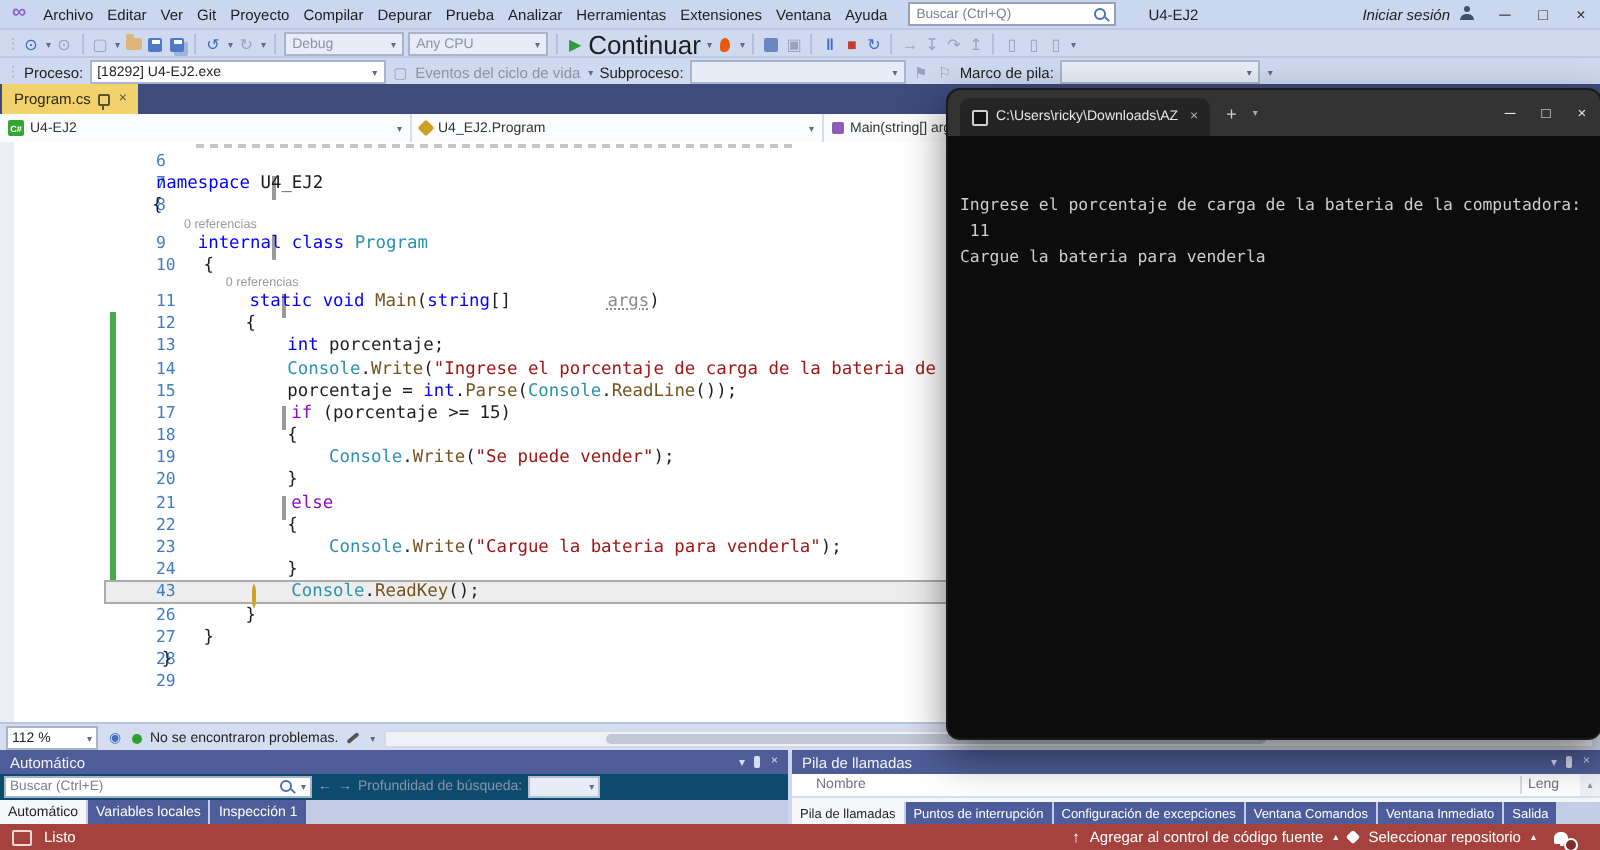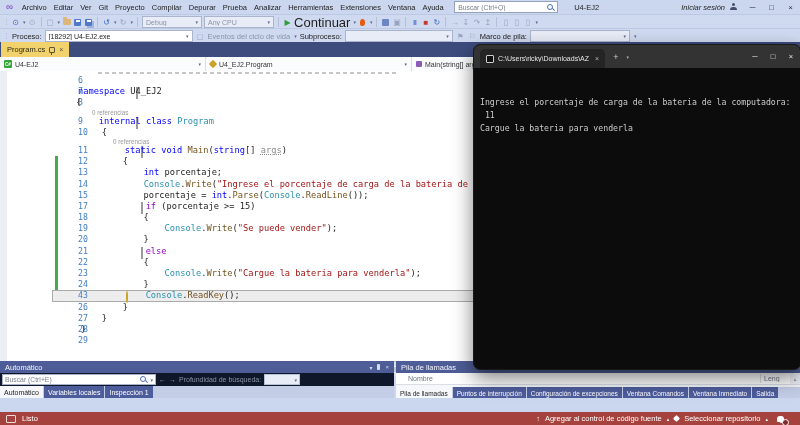--- a/index.html
+++ b/index.html
@@ -68,32 +68,32 @@
   .num{position:absolute;left:7px;width:36px;text-align:right;color:#3E7DC5;font-size:8.2px;}
   .chg::before{content:"";position:absolute;left:55px;top:0;bottom:0;width:3px;background:#4BA84B;}
   .fold{position:absolute;left:60px;top:2px;width:7px;height:7px;border:1px solid #9A9A9A;background:#FDFDFD;box-sizing:border-box;}
   .fold::after{content:"";position:absolute;left:1px;right:1px;top:2px;height:1px;background:#555;}
   .lens{height:7px;line-height:7px;font-size:6.3px;color:#9A9A9A;white-space:pre;font-family:"Liberation Sans",sans-serif;}
   .cur::after{content:"";position:absolute;left:52px;right:2px;top:0;bottom:0;border:1px solid #ABABAB;background:#EDEDED;z-index:0;box-sizing:border-box;}
   .code-row span{position:relative;z-index:1;}
   .bulb{position:absolute;left:45px;top:2px;width:6px;height:6px;background:#F5C84C;border:1px solid #C9A227;border-radius:50%;z-index:1;}
   .kw{color:#0000FF;} .ctl{color:#8F08C4;} .ty{color:#2B91AF;} .me{color:#74531F;}
   .st{color:#A31515;} .pl{color:#1E1E1E;}
-  .pa{color:#8A8A8A;text-decoration:underline dotted;}
+  .pa{color:#8A8A8A;text-decoration:underline dotted;margin-left:43px;}
 
   
   .estatus{top:361px;height:14px;background:#D5DDF0;border-top:1px solid #B9C4DC;font-size:7px;gap:4px;padding:0 3px;}
   .zoombox{width:40px;height:10px;background:#fff;border:1px solid #A8B2C8;display:flex;align-items:center;padding:0 2px;gap:2px;font-size:7px;}
   .gdot{width:5px;height:5px;border-radius:50%;background:#2EA12E;}
   .pen{width:7px;height:2px;background:#555;transform:rotate(-40deg);border-radius:1px;}
   .hscroll{flex:1;height:7px;background:#EFF1F7;border:1px solid #D6DAE6;position:relative;}
   .hthumb{position:absolute;left:110px;width:330px;top:1px;bottom:1px;background:#C2C7D4;border-radius:3px;}
 
   
-  .panel{position:absolute;top:361px;height:37px;background:#0f172a;overflow:hidden;}
+  .panel{position:absolute;top:375px;height:37px;background:#0c4a6e;overflow:hidden;}
   .autos{left:0;width:394px;} .calls{left:396px;right:0;}
   .ptitle{height:12px;background:#4E5D97;color:#F2F4FA;font-size:7.5px;display:flex;align-items:center;padding:0 5px;}
   .pticons{margin-left:auto;display:flex;gap:5px;align-items:center;color:#D8DEF2;font-size:6px;}
   .ppin{width:3px;height:6px;background:#D8DEF2;border-radius:1px;}
   .pbody{height:13px;display:flex;align-items:center;gap:3px;padding:0 2px;font-size:7px;}
   .psearch{width:148px;height:9px;background:#fff;border:1px solid #A8B2C8;display:flex;align-items:center;font-size:6.8px;color:#7A8090;padding:0 2px;gap:2px;}
   .psearch .ph{flex:1;}
   .mag{width:7px;height:7px;position:relative;flex:none;}
   .mag::before{content:"";position:absolute;left:0;top:0;width:4px;height:4px;border:1px solid #4A6FB5;border-radius:50%;}
   .mag::after{content:"";position:absolute;left:4.5px;top:5px;width:3px;height:1px;background:#4A6FB5;transform:rotate(45deg);}

